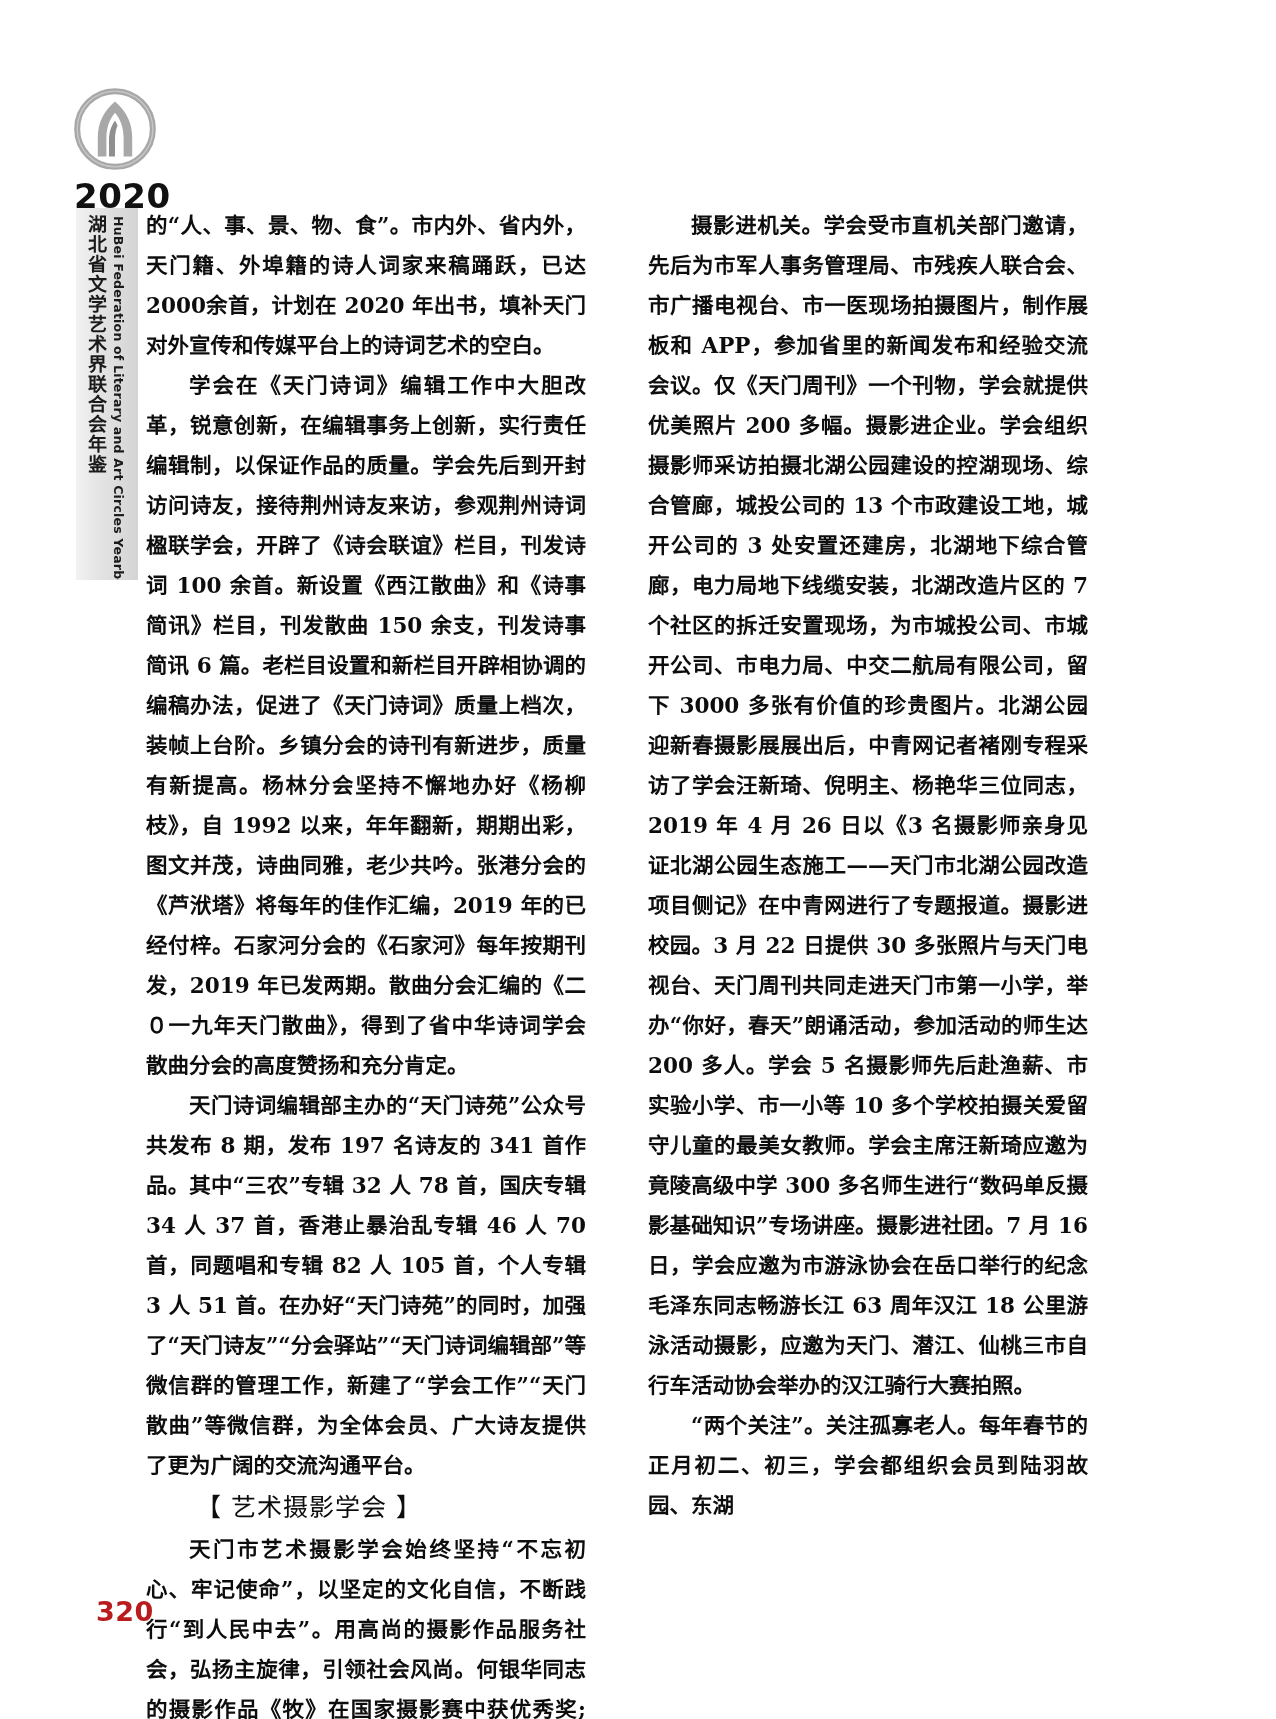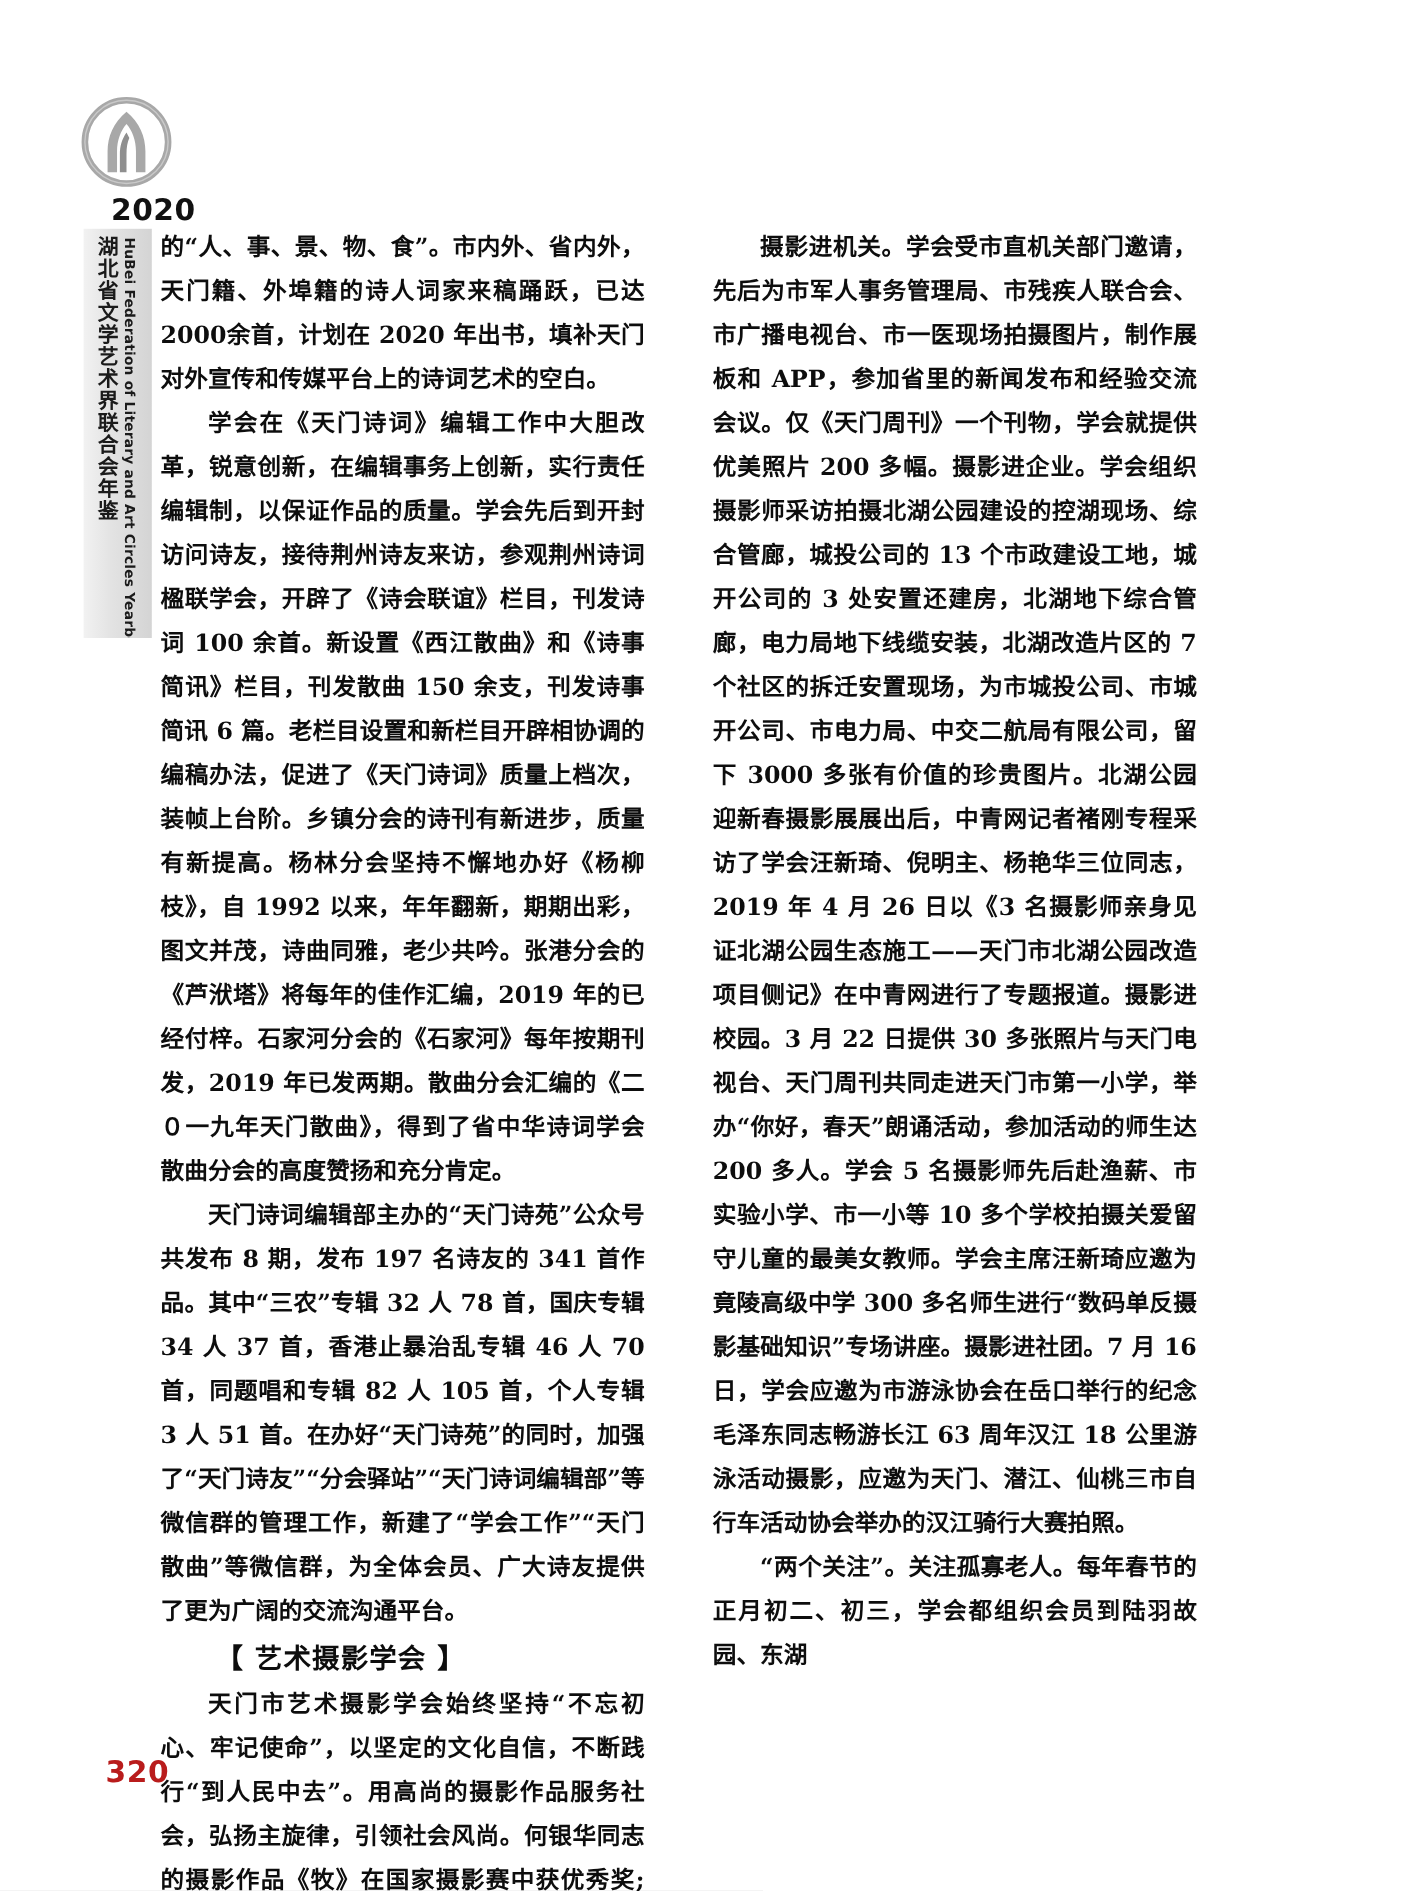--- a/index.html
+++ b/index.html
@@ -27,26 +27,25 @@
   .logo-mark {
     width: 86px;
     height: 86px;
     margin-left: 4px;
     position: relative;
   }
   .logo-mark svg { display: block; }
   .logo-year {
     font-family: "DejaVu Sans", "Liberation Sans", sans-serif;
     font-weight: bold;
-    font-size: 27px;
+    font-size: 34px;
     letter-spacing: 0.5px;
     color: #111;
     margin-top: 4px;
     margin-left: 6px;
-    text-align: right;
   }
 
   
   .spine {
     position: absolute;
     left: 76px;
     top: 208px;
     width: 62px;
     height: 372px;
     background: linear-gradient(to right, #f2f2f2 0%, #e3e3e3 40%, #d4d4d4 100%);
@@ -99,21 +98,21 @@
     margin: 0;
     text-indent: 2em;
     text-align: justify;
   }
   .col p.noindent { text-indent: 0; }
 
   .section-head {
     margin: 40px 0 4px 0;
     font-size: 25px;
     line-height: 44px;
-    font-weight: bold;
+    font-weight: normal;
     letter-spacing: 1px;
     text-indent: 0;
     font-family: "DejaVu Sans", "Liberation Sans", sans-serif;
   }
 
   
   .page-number {
     position: absolute;
     left: 96px;
     top: 1596px;

